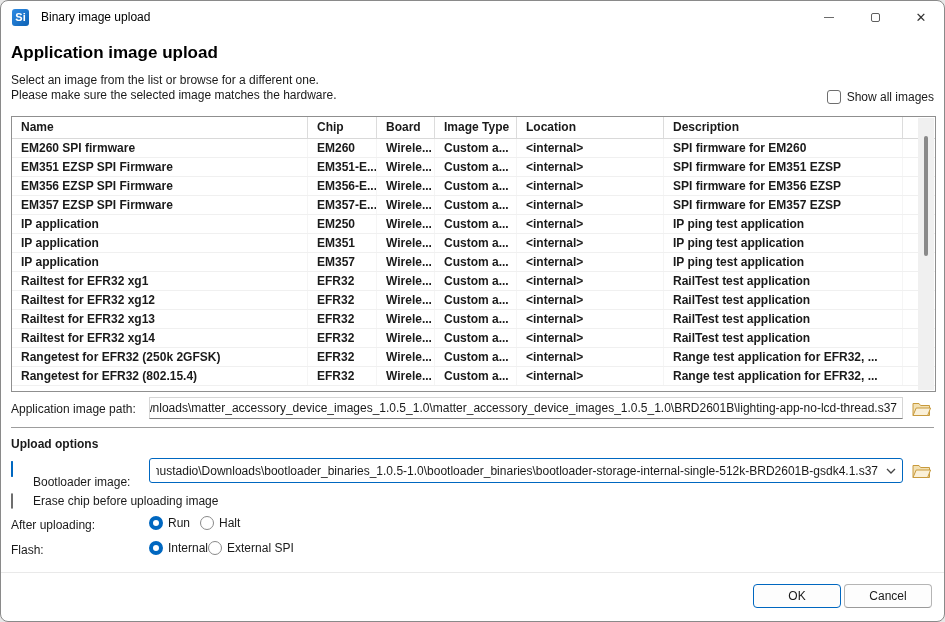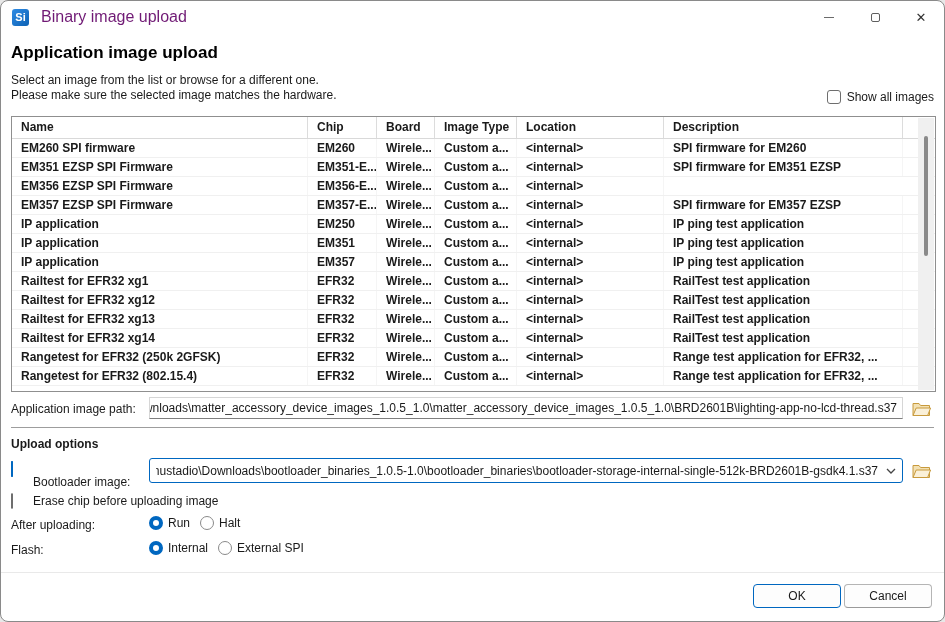--- a/index.html
+++ b/index.html
@@ -7,21 +7,21 @@
   #window {
     position:relative; width:945px; height:622px; background:#ffffff;
     border:1px solid #8a8a8a; border-radius:8px; overflow:hidden;
     color:#1a1a1a; font-size:12px;
   }
   
   #titlebar { position:absolute; top:0; left:0; right:0; height:32px; display:flex; align-items:center; }
   #app-icon { width:17px; height:17px; margin-left:11px; border-radius:3px;
     background:linear-gradient(135deg,#2f8be4,#0d62b4); color:#fff; font-size:11px; font-weight:bold;
     display:flex; align-items:center; justify-content:center; }
-  #title-text { margin-left:12px; font-size:16px; color:#701a75; }
+  #title-text { margin-left:12px; font-size:12px; color:#000000; }
   #win-controls { position:absolute; right:0; top:0; height:32px; display:flex; }
   .win-btn { width:46px; height:32px; display:flex; align-items:center; justify-content:center; cursor:default; }
   .min-glyph { width:10px; height:1px; background:#6b6b6b; }
   .max-glyph { width:9px; height:9px; border:1px solid #5f5f5f; border-radius:2px; }
   .close-glyph { font-size:13px; color:#333; line-height:1; }
   
   #page-title { position:absolute; left:10px; top:42px; font-size:17px; font-weight:bold; color:#000; }
   #subtitle1 { position:absolute; left:10px; top:72px; }
   #subtitle2 { position:absolute; left:10px; top:87px; }
   #showall { position:absolute; right:10px; top:89px; display:flex; align-items:center; gap:6px;text-align:right; }
@@ -58,21 +58,21 @@
   #bootloader-combo { position:absolute; left:148px; top:457px; width:754px; height:25px; background:#fff;
     border:1px solid #0067c0; border-radius:3px; display:flex; align-items:center; overflow:hidden; padding:0 6px; }
   #bootloader-combo .txt { flex:1; display:flex; justify-content:flex-end; overflow:hidden; white-space:nowrap; }
   #combo-chevron { flex:none; margin-left:8px; }
   #bootloader-folder { left:906px; top:458px; }
   #erase-check { position:absolute; left:10px; top:493px; }
   #erase-label { position:absolute; left:32px; top:493px; }
   #after-label { position:absolute; left:10px; top:517px; }
   #after-group { position:absolute; left:148px; top:515px; display:flex; gap:10px; }
   #flash-label { position:absolute; left:10px; top:542px; }
-  #flash-group { position:absolute; left:148px; top:540px; display:flex; gap:10px; }
+  #flash-group { position:absolute; left:148px; top:540px; display:flex; }
   .radio-opt { display:flex; gap:5px; }
   
   #footer-sep { position:absolute; left:0; right:0; top:571px; height:1px; background:#e9e9e9; }
   .dlg-btn { position:absolute; top:583px; width:88px; height:24px; background:#fdfdfd; border:1px solid #adadad;
     border-radius:4px; font-size:12px; color:#1a1a1a; display:flex; align-items:center; justify-content:center; }
   #ok-btn { left:752px; border-color:#0067c0; }
   #cancel-btn { left:843px; border-color:#b5b5b5; border-bottom-color:#9a9a9a; }
 </style>
 </head>
 <body>
@@ -132,20 +132,21 @@
           <div class="td c4">&lt;internal&gt;</div>
           <div class="td c5">SPI firmware for EM351 EZSP</div>
           <div class="td cf"></div>
         </div>
         <div class="tr">
           <div class="td c0">EM356 EZSP SPI Firmware</div>
           <div class="td c1">EM356-E...</div>
           <div class="td c2">Wirele...</div>
           <div class="td c3">Custom a...</div>
           <div class="td c4">&lt;internal&gt;</div>
+          <div class="td c5">SPI firmware for EM356 EZSP</div>
           <div class="td cf"></div>
         </div>
         <div class="tr">
           <div class="td c0">EM357 EZSP SPI Firmware</div>
           <div class="td c1">EM357-E...</div>
           <div class="td c2">Wirele...</div>
           <div class="td c3">Custom a...</div>
           <div class="td c4">&lt;internal&gt;</div>
           <div class="td c5">SPI firmware for EM357 EZSP</div>
           <div class="td cf"></div>

